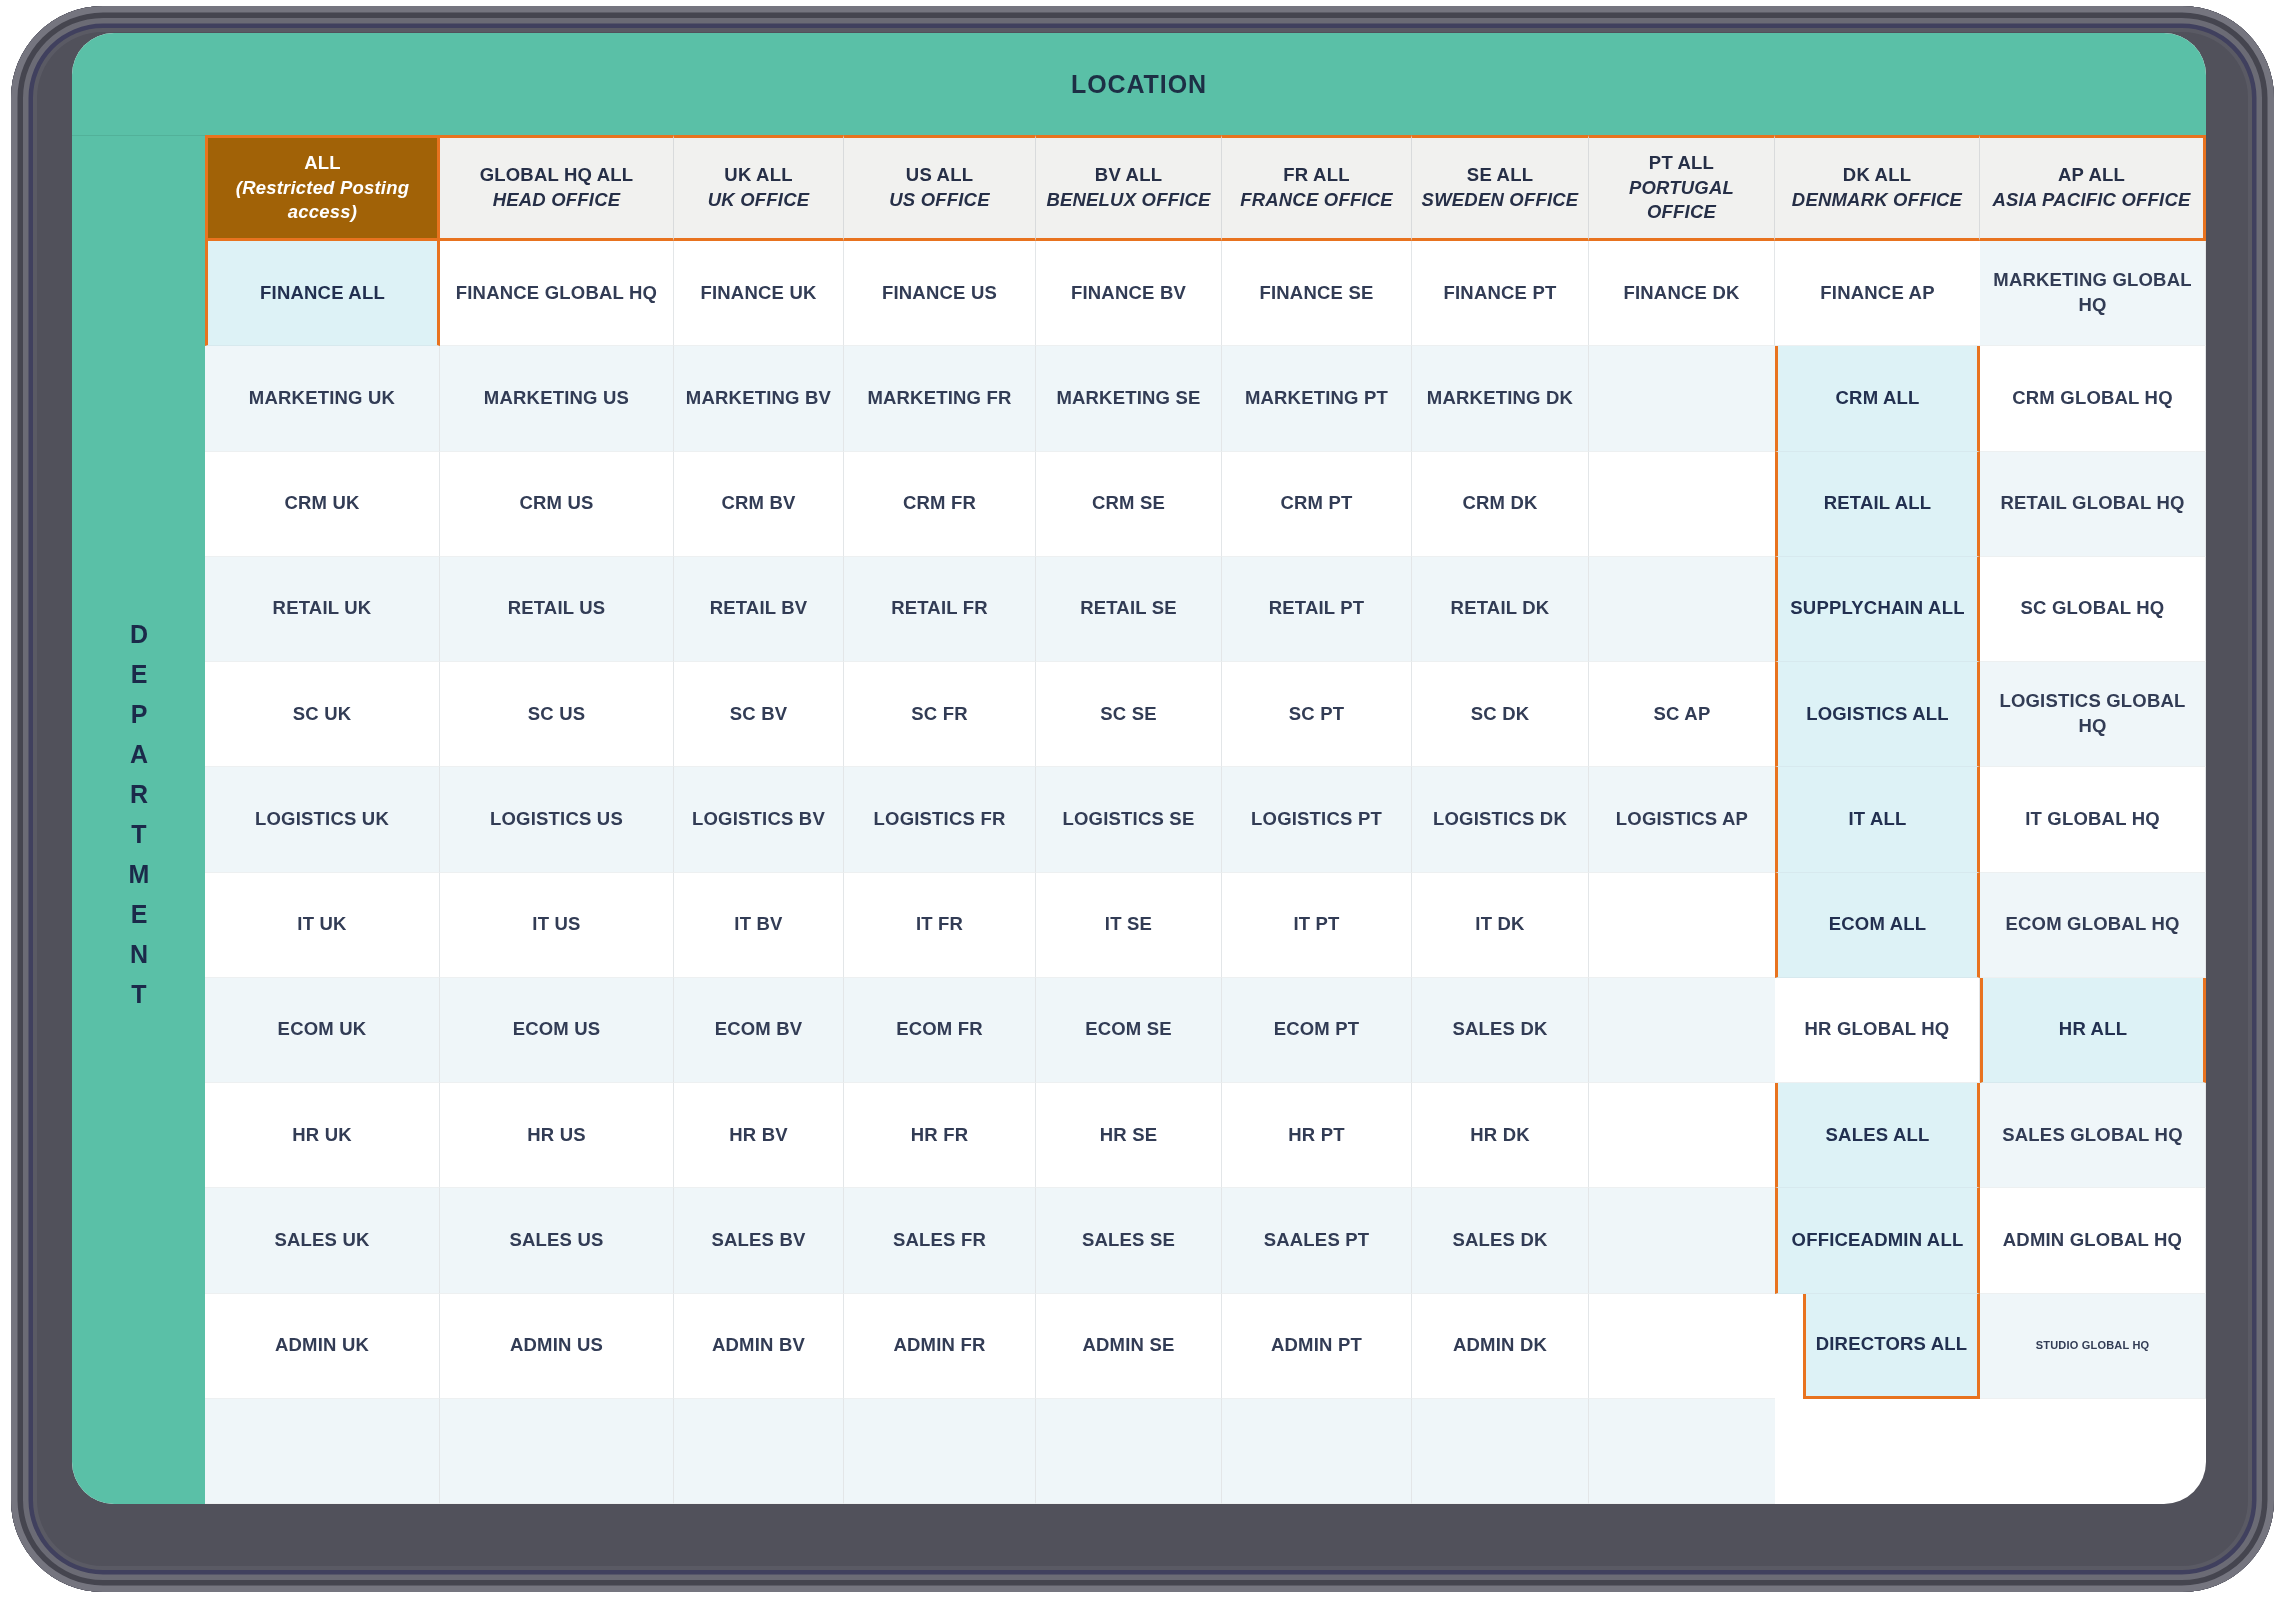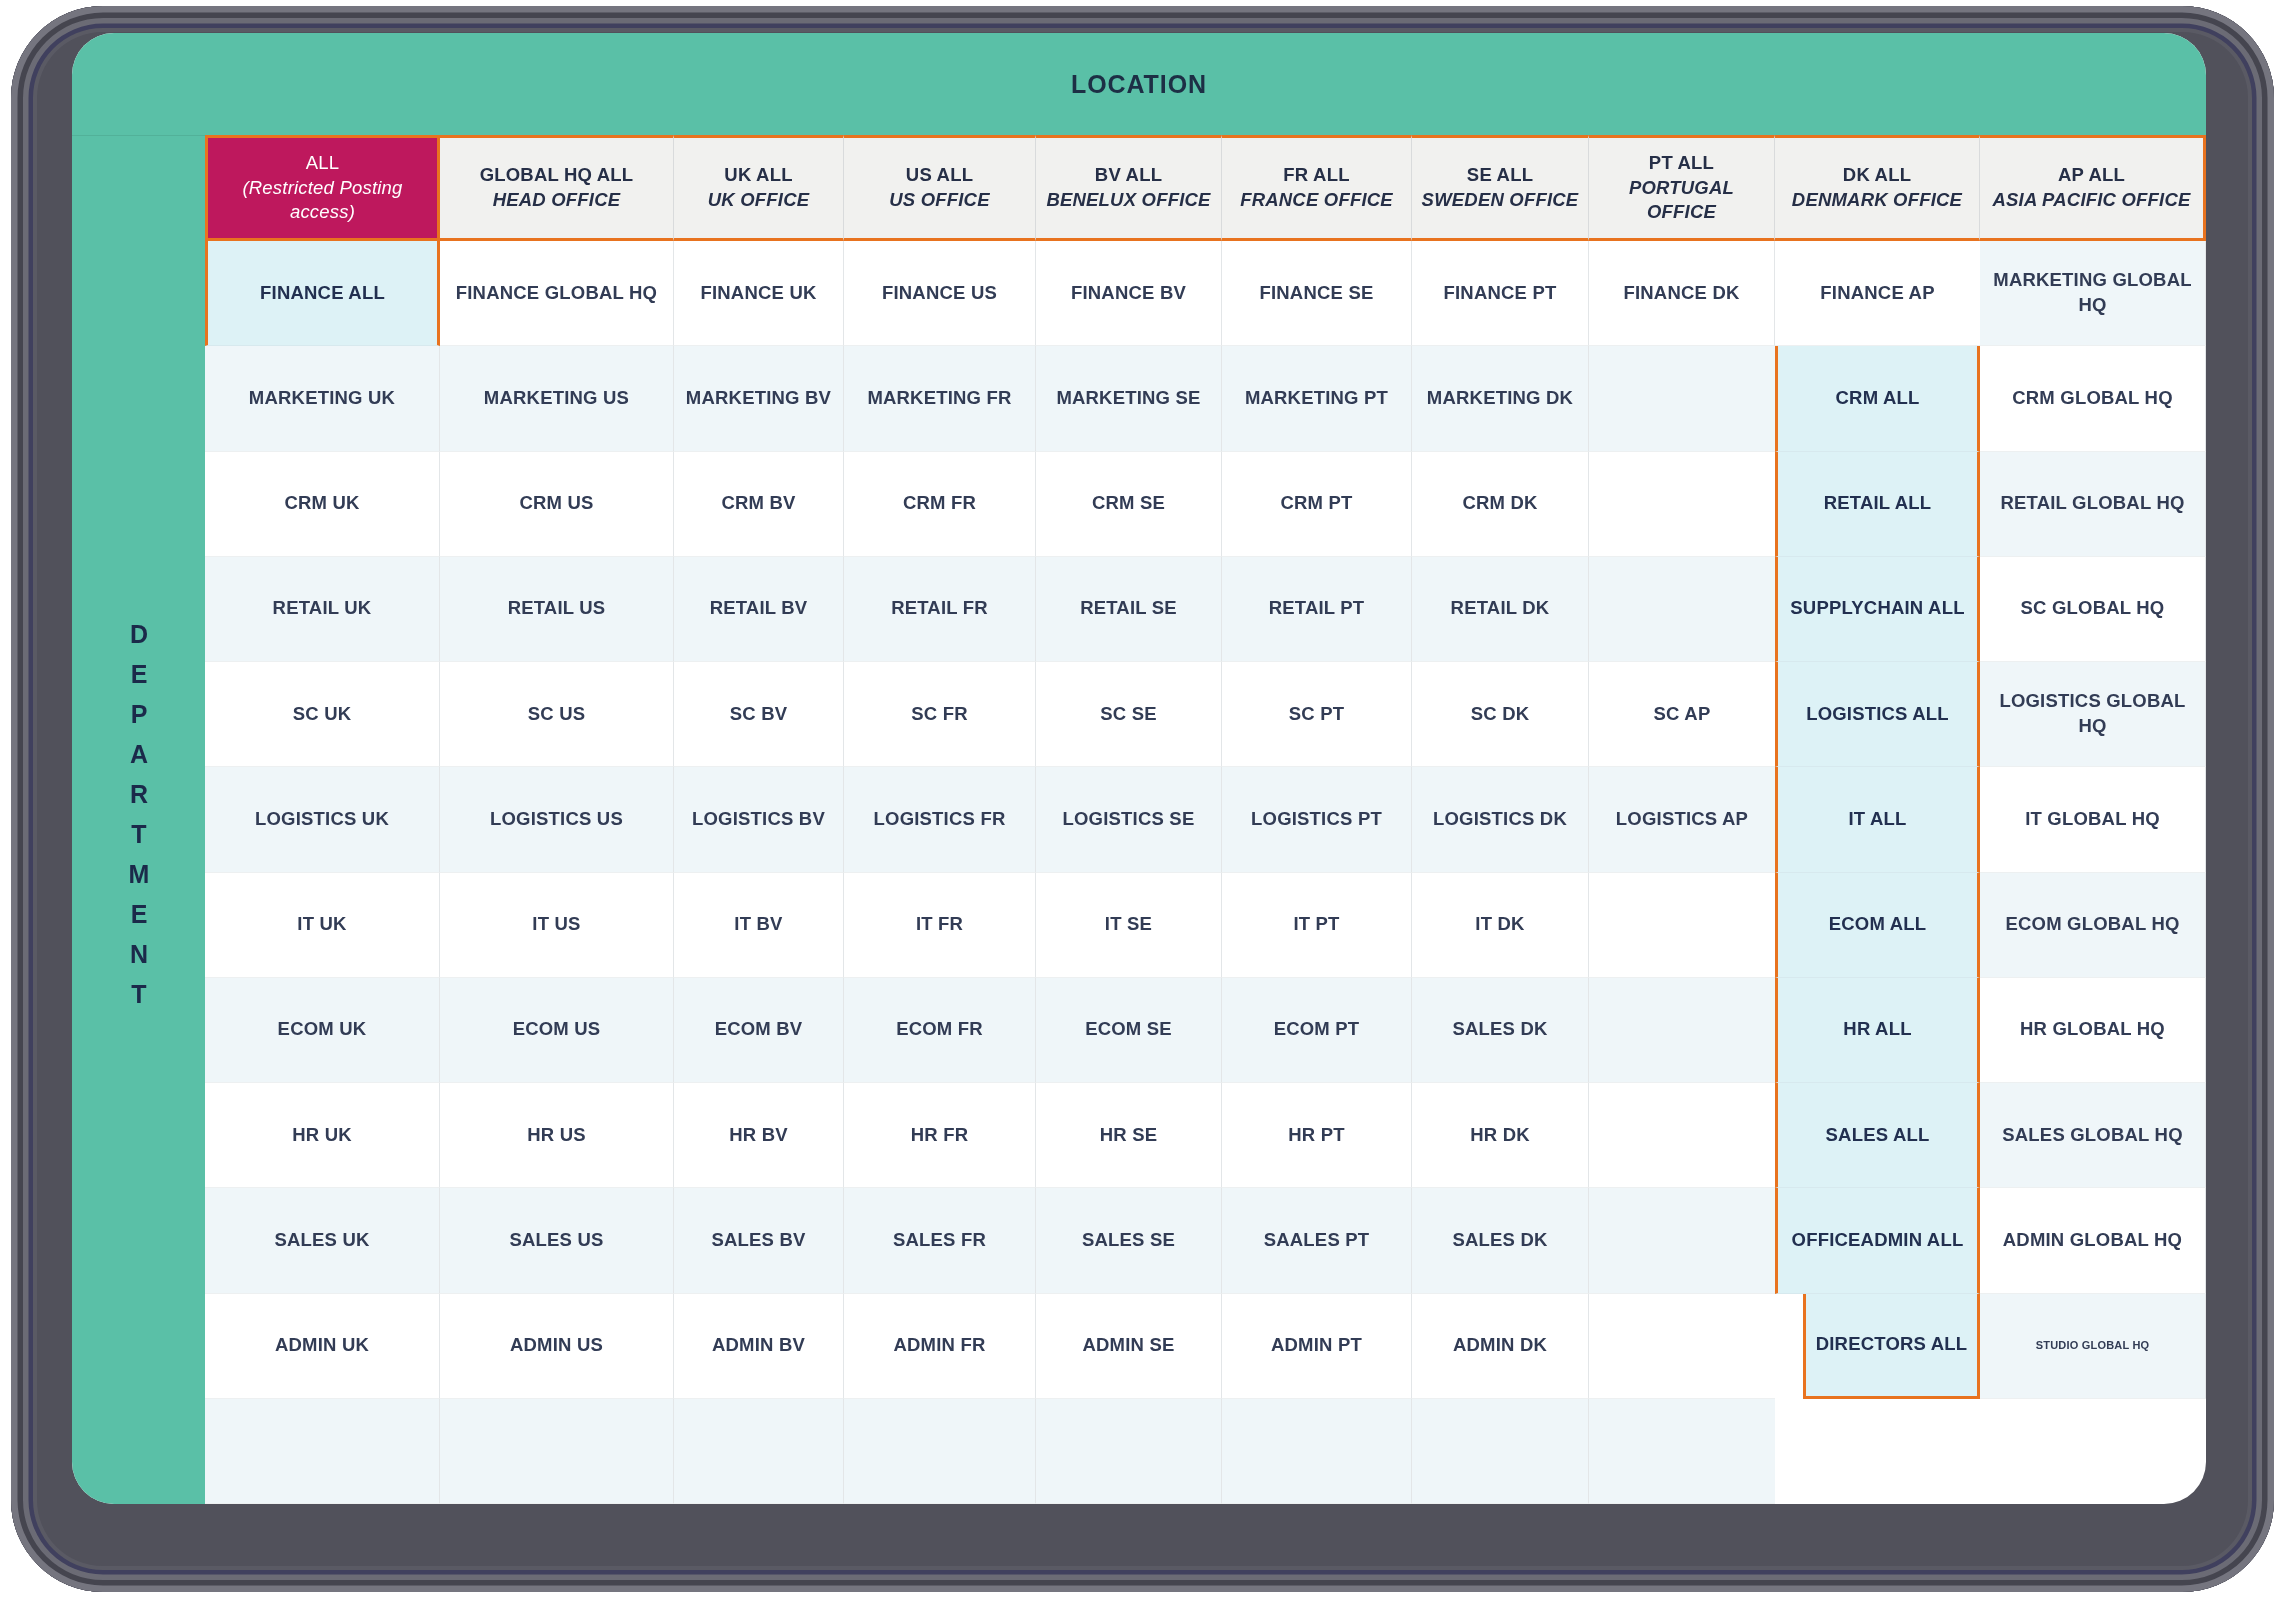--- a/index.html
+++ b/index.html
@@ -34,22 +34,22 @@
     padding:0 5.5px;box-sizing:border-box;overflow:hidden;
     font-weight:700;font-size:18.5px;line-height:1.35;color:#323c55;letter-spacing:0.2px;
     border-right:0.9px solid #e3e6e8;border-bottom:0.9px solid #edf0f1;background:#ffffff;}
   .cell.stripe{background:#eff6f9;}
   .cell.col-last{border-right:none;}
 
   
   .hdr{flex-direction:column;background:#f1f1ef;border-top:3.7px solid #e8731f;border-bottom:3.7px solid #e8731f;
     border-right:0.9px solid #d9dbdc;color:#262f47;font-size:18.5px;}
   .hdr .l2{font-style:italic;}
-  .hdr-restricted{background:#be185d;color:#ffffff;border-left:3.7px solid #e8731f;border-right:3.7px solid #e8731f;
-    font-weight:400;font-size:18.5px;}
+  .hdr-restricted{background:#a16207;color:#ffffff;border-left:3.7px solid #e8731f;border-right:3.7px solid #e8731f;
+    font-weight:700;font-size:18.5px;}
   .hdr-last{border-right:3.7px solid #e8731f;text-align:right;}
 
   
   .rowhead{background:#ddf2f6;border-left:3.7px solid #e8731f;border-right:3.7px solid #e8731f;
     border-bottom:0.9px solid #d7e9ee;color:#223050;}
   .rowhead.last-row{border-bottom:3.7px solid #e8731f;margin-left:28px;}
 
   .cell.small-text{font-size:11px;}
 </style>
 </head>
@@ -177,22 +177,22 @@
         <div class="cell rowhead">ECOM ALL</div>
         <div class="cell stripe">ECOM GLOBAL HQ</div>
         <div class="cell stripe">ECOM UK</div>
         <div class="cell stripe">ECOM US</div>
         <div class="cell stripe">ECOM BV</div>
         <div class="cell stripe">ECOM FR</div>
         <div class="cell stripe">ECOM SE</div>
         <div class="cell stripe">ECOM PT</div>
         <div class="cell stripe">SALES DK</div>
         <div class="cell stripe col-last"></div>
+        <div class="cell">HR GLOBAL HQ</div>
         <div class="cell rowhead">HR ALL</div>
-        <div class="cell">HR GLOBAL HQ</div>
         <div class="cell">HR UK</div>
         <div class="cell">HR US</div>
         <div class="cell">HR BV</div>
         <div class="cell">HR FR</div>
         <div class="cell">HR SE</div>
         <div class="cell">HR PT</div>
         <div class="cell">HR DK</div>
         <div class="cell col-last"></div>
         <div class="cell rowhead">SALES ALL</div>
         <div class="cell stripe">SALES GLOBAL HQ</div>

